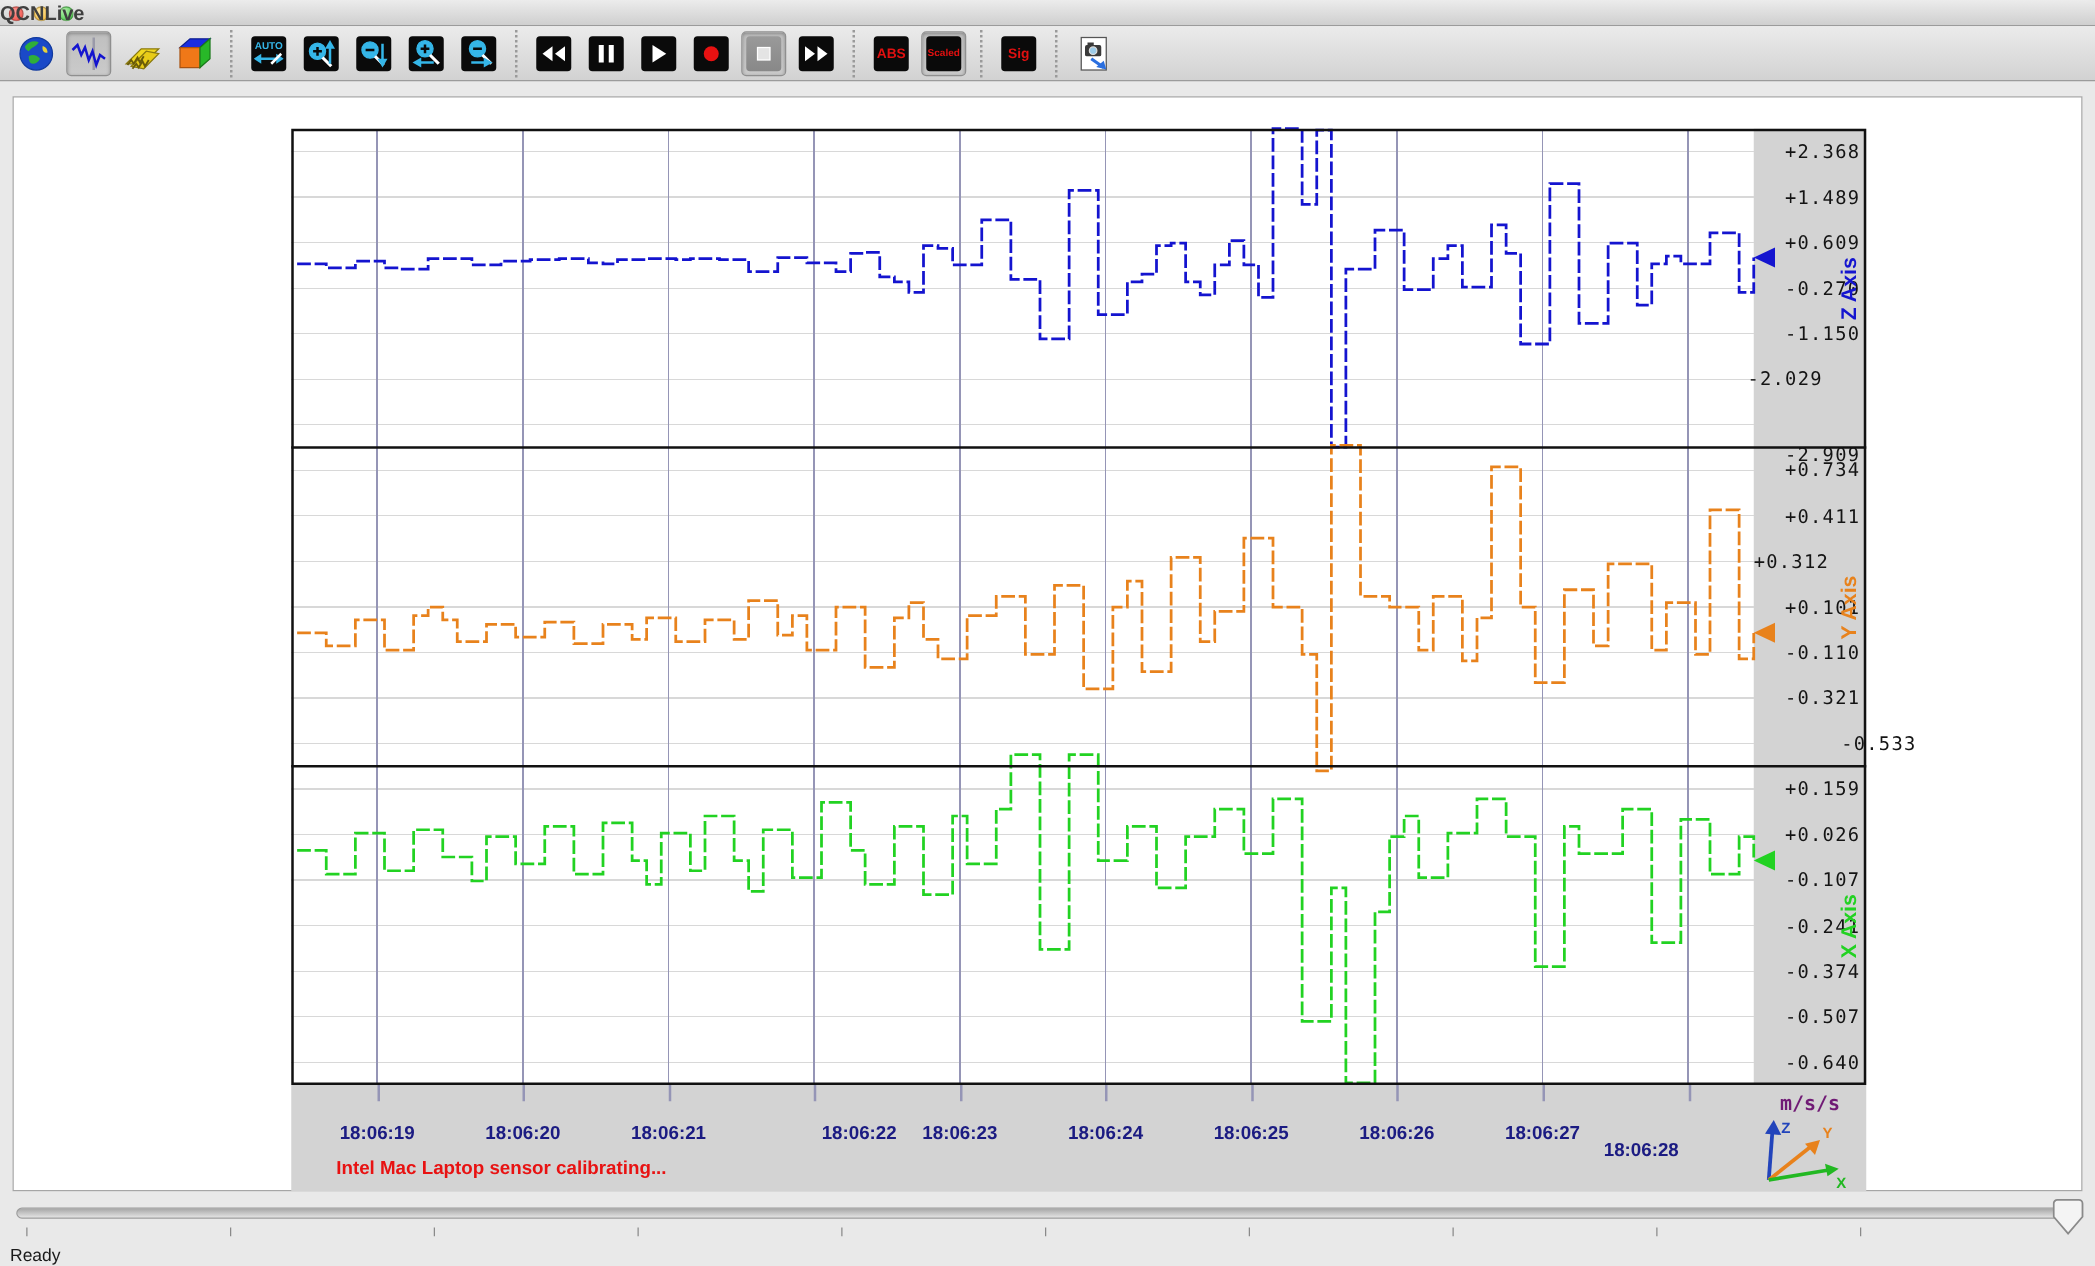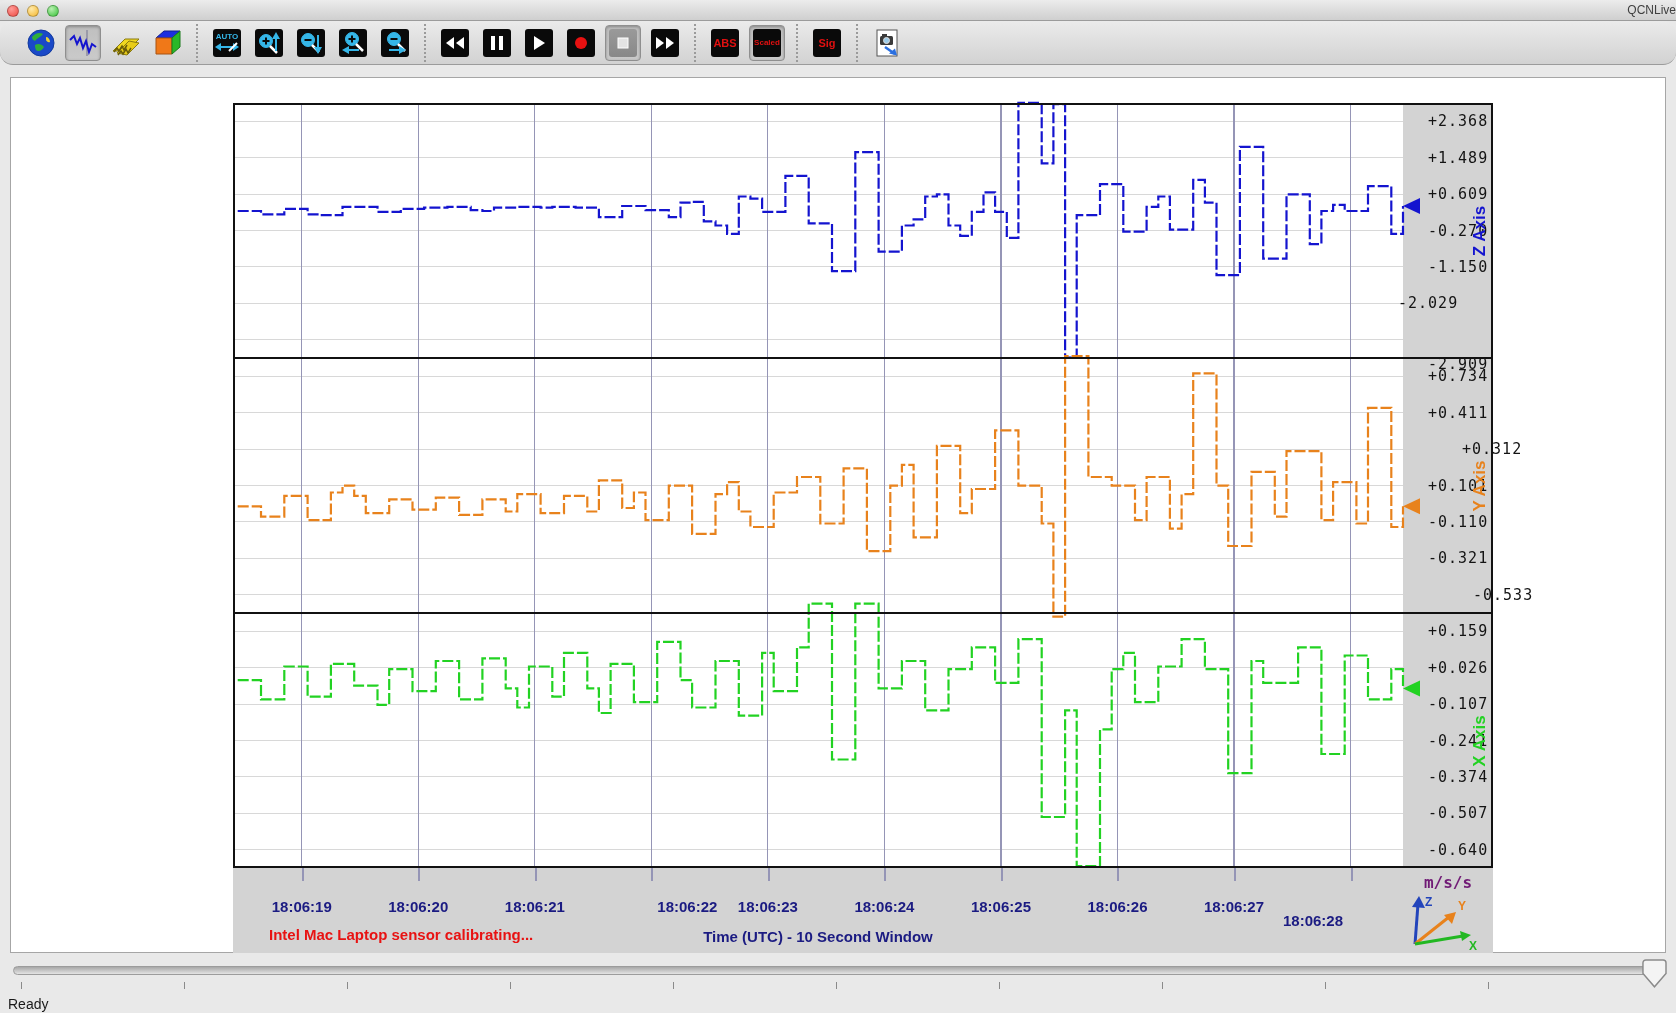--- a/index.html
+++ b/index.html
@@ -11,29 +11,29 @@
     position:absolute; left:0; top:0; width:1676px; height:21px;
     background:linear-gradient(#ececec,#cfcfcf);
     border-bottom:1px solid #9b9b9b;
     border-radius:6px 6px 0 0;
   }
   .traffic { position:absolute; top:5px; left:7px; display:flex; gap:8px; }
   .light { width:12px; height:12px; border-radius:50%; border:1px solid rgba(0,0,0,.25); }
   .light.red   { background:radial-gradient(circle at 35% 30%, #ff9a96, #ee4a42); }
   .light.yellow{ background:radial-gradient(circle at 35% 30%, #ffe9a8, #f5b72e); }
   .light.green { background:radial-gradient(circle at 35% 30%, #b8f0b0, #37c238); }
-  .win-title { position:absolute; left:0; right:0; top:3px; text-align:right;
-    font-size:12px; color:#3f3f3f; font-weight:normal; }
+  .win-title { position:absolute; left:0; right:0; top:3px; text-align:left;
+    font-size:16px; color:#3f3f3f; font-weight:bold; }
 
   
   .toolbar {
     position:absolute; left:0; top:21px; width:1676px; height:44px;
     background:linear-gradient(#ebebeb,#d2d2d2);
     border-bottom:1px solid #9b9b9b;
-    display:flex; align-items:center; padding-left:20px;border-radius:13px;
+    display:flex; align-items:center; padding-left:8px;
   }
   .tb-btn {
     width:36px; height:36px; margin:0 3px; border:1px solid transparent; border-radius:4px;
     display:flex; align-items:center; justify-content:center; background:transparent;
     position:relative;
   }
   .tb-btn.pressed {
     background:linear-gradient(#bfbfbf,#cacaca);
     border:1px solid #8f8f8f;
     box-shadow:inset 0 1px 3px rgba(0,0,0,.3);
@@ -354,38 +354,37 @@
   <div class="tick-label" style="left: 1195px; top: 9.21429px;">+2.368</div>
       <div class="tick-label" style="left: 1195px; top: 45.6429px;">+1.489</div>
       <div class="tick-label" style="left: 1195px; top: 82.0714px;">+0.609</div>
       <div class="tick-label" style="left: 1195px; top: 118.5px;">-0.270</div>
       <div class="tick-label" style="left: 1195px; top: 154.929px;">-1.150</div>
       <div class="tick-label" style="left: 1165px; top: 191.357px;">-2.029</div>
       <div class="tick-label" style="left: 1195px; top: 227.786px; margin-top: 24px;">-2.909</div>
       <div class="axis-title" style="left: 1247px; top: 127.5px; color: rgb(20, 20, 207);">Z Axis</div>
       <div class="tick-label" style="left: 1195px; top: 264.214px;">+0.734</div>
       <div class="tick-label" style="left: 1195px; top: 300.643px;">+0.411</div>
-      <div class="tick-label" style="left: 1229px; top: 337.071px;">+0.312</div>
+      <div class="tick-label" style="left: 1170px; top: 337.071px;">+0.312</div>
       <div class="tick-label" style="left: 1195px; top: 373.5px;">+0.101</div>
       <div class="tick-label" style="left: 1195px; top: 409.929px;">-0.110</div>
       <div class="tick-label" style="left: 1195px; top: 446.357px;">-0.321</div>
       <div class="tick-label" style="left: 1240px; top: 482.786px;">-0.533</div>
       <div class="axis-title" style="left: 1247px; top: 382.5px; color: rgb(232, 130, 28);">Y Axis</div>
       <div class="tick-label" style="left: 1195px; top: 519.214px;">+0.159</div>
       <div class="tick-label" style="left: 1195px; top: 555.643px;">+0.026</div>
       <div class="tick-label" style="left: 1195px; top: 592.071px;">-0.107</div>
       <div class="tick-label" style="left: 1195px; top: 628.5px;">-0.241</div>
       <div class="tick-label" style="left: 1195px; top: 664.929px;">-0.374</div>
       <div class="tick-label" style="left: 1195px; top: 701.357px;">-0.507</div>
       <div class="tick-label" style="left: 1195px; top: 737.786px;">-0.640</div>
       <div class="axis-title" style="left: 1247px; top: 637.5px; color: rgb(34, 210, 34);">X Axis</div>
     </div>
   <div class="footer-band" id="footer-band">
     <div class="calibrating">Intel Mac Laptop sensor calibrating...</div>
-    <div class="time-axis-title">Time (UTC) - 10 Second Window</div>
     <div class="units-label">m/s/s</div>
     <svg class="orient-icon" width="80" height="60" viewBox="0 0 80 60">
       <line x1="14" y1="52" x2="17" y2="12" stroke="#2244bb" stroke-width="3"></line>
       <polygon points="18,4 11,15 24,16" fill="#2244bb"></polygon>
       <line x1="14" y1="52" x2="48" y2="25" stroke="#e8821c" stroke-width="3"></line>
       <polygon points="55,20 43,23 51,32" fill="#e8821c"></polygon>
       <line x1="14" y1="52" x2="62" y2="44" stroke="#22b822" stroke-width="3"></line>
       <polygon points="70,43 59,39 61,49" fill="#22b822"></polygon>
       <text x="24" y="14" font-size="12" font-weight="bold" fill="#2244bb">Z</text>
       <text x="57" y="18" font-size="12" font-weight="bold" fill="#e8821c">Y</text>

